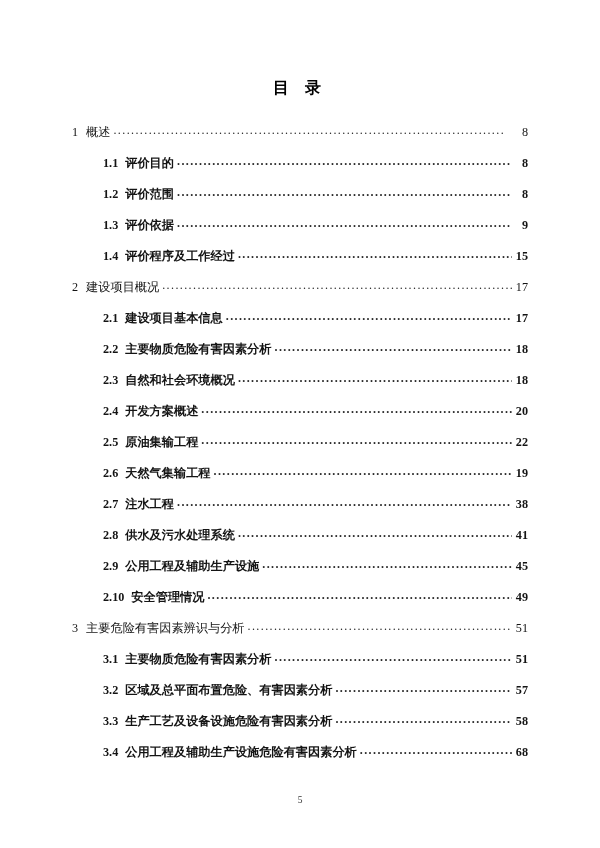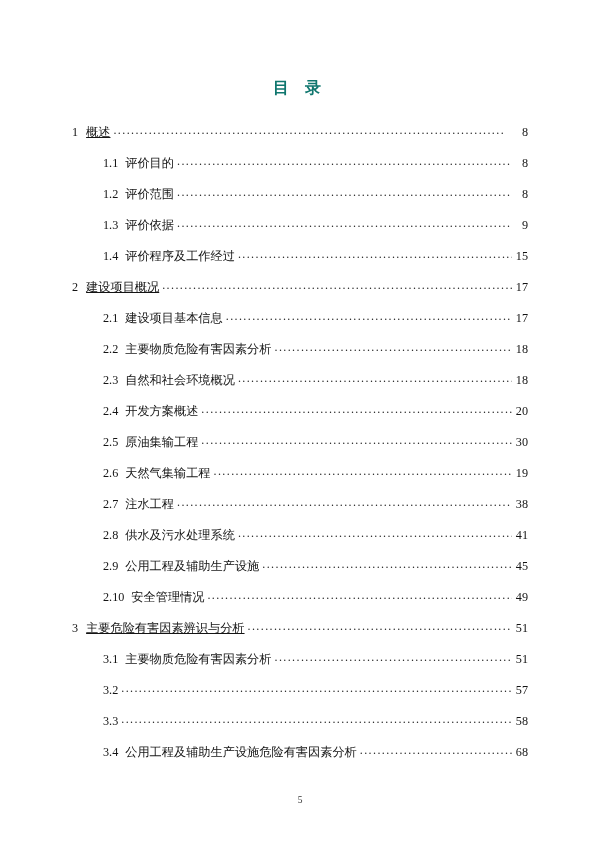--- a/index.html
+++ b/index.html
@@ -23,51 +23,51 @@
     width: 456px;
     height: 848px;
   }
   .toc-title {
     text-align: center;
     font-size: 16px;
     font-weight: bold;
     letter-spacing: 6px;
     margin-top: 78px;
     margin-bottom: 0;
-    color: #0f766e;
+    color: #000000;
   }
   .toc-list {
     margin-top: 27px;
   }
   .toc-row {
     display: flex;
     align-items: baseline;
     font-size: 12.2px;
     line-height: 1.0;
     margin-bottom: 0;
     height: 31px;
     color: #141414;
     white-space: nowrap;
   }
   .toc-row.lvl1 {
     padding-left: 0;
   }
   .toc-row.lvl2 {
     padding-left: 31px;
+    font-weight: bold;
   }
   .toc-num {
     flex: 0 0 auto;
   }
   .toc-label {
     flex: 0 0 auto;
     padding-left: 7px;
   }
   .toc-row.lvl1 .toc-label {
     padding-left: 8px;
-    text-decoration: underline;
   }
   .toc-leader {
     flex: 1 1 auto;
     overflow: hidden;
     margin: 0 2px 0 3px;
     position: relative;
     top: -2px;
     font-size: 12px;
     letter-spacing: 1.4px;
     color: #2a2a2a;
@@ -155,21 +155,21 @@
         <div class="toc-row lvl2">
           <span class="toc-num">2.4</span>
           <span class="toc-label">开发方案概述</span>
           <span class="toc-leader">.........................................................................................</span>
           <span class="toc-page">20</span>
         </div>
         <div class="toc-row lvl2">
           <span class="toc-num">2.5</span>
           <span class="toc-label">原油集输工程</span>
           <span class="toc-leader">.........................................................................................</span>
-          <span class="toc-page">30</span>
+          <span class="toc-page">22</span>
         </div>
         <div class="toc-row lvl2">
           <span class="toc-num">2.6</span>
           <span class="toc-label">天然气集输工程</span>
           <span class="toc-leader">.........................................................................................</span>
           <span class="toc-page">19</span>
         </div>
         <div class="toc-row lvl2">
           <span class="toc-num">2.7</span>
           <span class="toc-label">注水工程</span>
@@ -201,25 +201,27 @@
           <span class="toc-page">51</span>
         </div>
         <div class="toc-row lvl2">
           <span class="toc-num">3.1</span>
           <span class="toc-label">主要物质危险有害因素分析</span>
           <span class="toc-leader">.........................................................................................</span>
           <span class="toc-page">51</span>
         </div>
         <div class="toc-row lvl2">
           <span class="toc-num">3.2</span>
+          <span class="toc-label">区域及总平面布置危险、有害因素分析</span>
           <span class="toc-leader">.........................................................................................</span>
           <span class="toc-page">57</span>
         </div>
         <div class="toc-row lvl2">
           <span class="toc-num">3.3</span>
+          <span class="toc-label">生产工艺及设备设施危险有害因素分析</span>
           <span class="toc-leader">.........................................................................................</span>
           <span class="toc-page">58</span>
         </div>
         <div class="toc-row lvl2">
           <span class="toc-num">3.4</span>
           <span class="toc-label">公用工程及辅助生产设施危险有害因素分析</span>
           <span class="toc-leader">.........................................................................................</span>
           <span class="toc-page">68</span>
         </div>
       </div>

